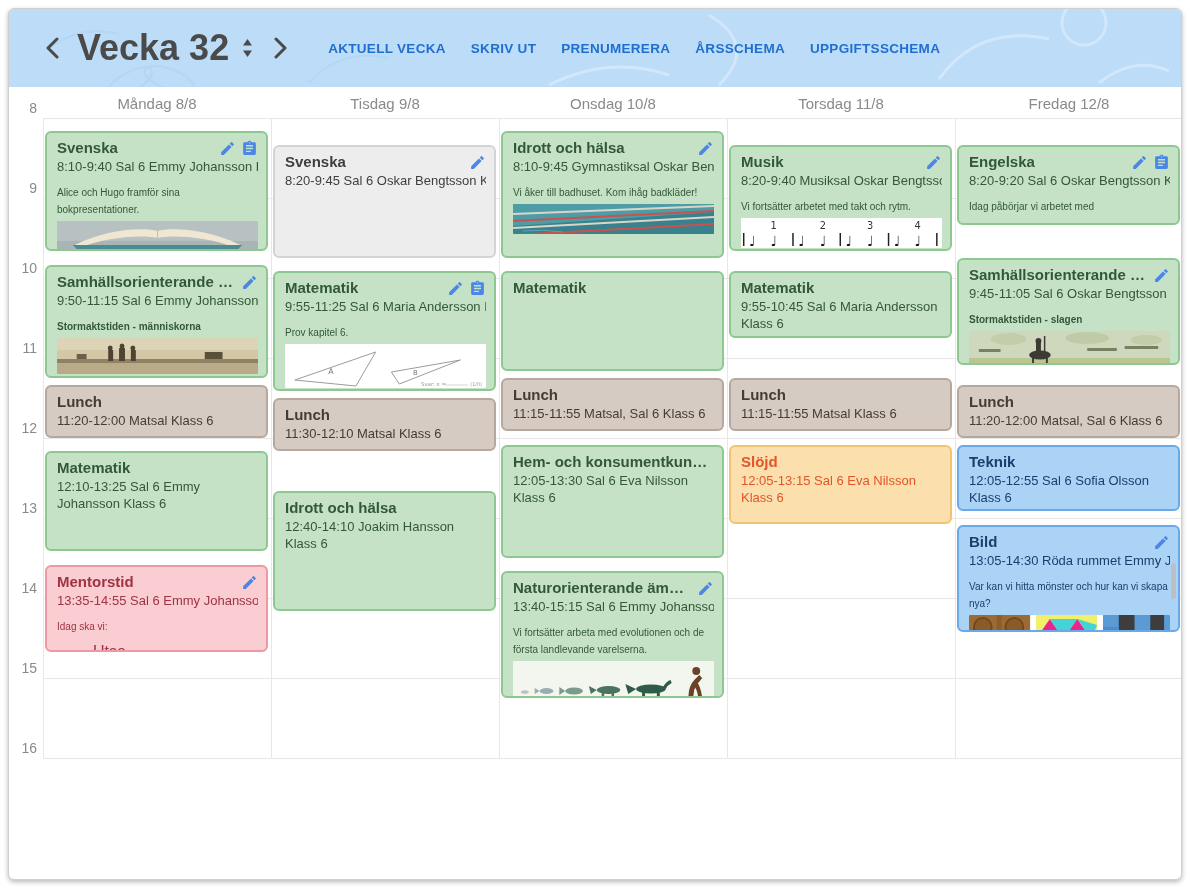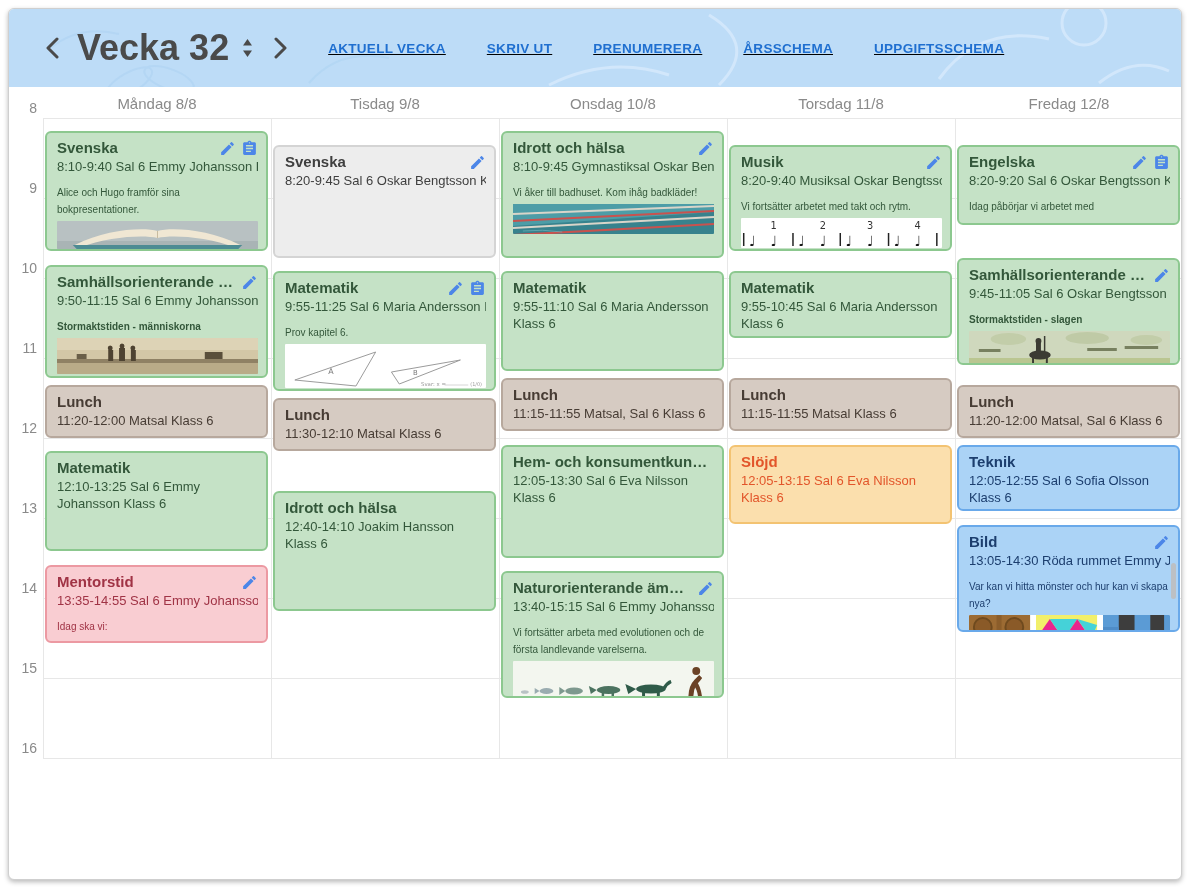--- a/index.html
+++ b/index.html
@@ -6,21 +6,21 @@
   body{width:1190px;height:892px;position:relative;overflow:hidden;}
   .card{position:absolute;left:8px;top:8px;width:1172px;height:870px;background:#fff;
         border:1px solid #cfcfcf;border-radius:6px;box-shadow:0 2px 5px rgba(0,0,0,.28);overflow:hidden;}
   
   .topbar{position:absolute;top:0;left:0;right:0;height:78px;background:var(--header-bg,#bddcf7);overflow:hidden;}
   .topbar-deco{position:absolute;inset:0;pointer-events:none;}
   .topbar-content{position:relative;display:flex;align-items:center;height:100%;padding-left:30px;}
   .navbtn{display:flex;align-items:center;justify-content:center;width:26px;height:32px;cursor:pointer;}
   .week-label{font-size:36px;color:#4a4a4a;margin:0 10px 0 12px;font-weight:bold;}
   .stepper{display:flex;align-items:center;margin:0 14px 0 2px;cursor:pointer;}
-  .nav-links{display:flex;align-items:flex-end;margin-left:34px;gap:41px;text-decoration:underline;}
+  .nav-links{display:flex;align-items:flex-end;margin-left:34px;gap:25px;}
   .nav-link{font-size:13.5px;font-weight:bold;color:var(--link-blue,#1f6fd0);letter-spacing:.3px;
             text-decoration:none;cursor:pointer;white-space:nowrap;}
   
   .dayrow{position:absolute;top:78px;left:0;right:0;height:31px;}
   .dayhead{position:absolute;top:0;height:31px;padding-top:8px;box-sizing:border-box;
            text-align:center;font-size:15px;color:#8a8a8a;}
   
   .grid{position:absolute;top:109px;left:0;width:1172px;height:761px;}
   .hline{position:absolute;left:34px;right:0;height:1px;background:#e7e7e7;}
   .vline{position:absolute;top:0;width:1px;height:641px;background:#e7e7e7;}
@@ -193,21 +193,21 @@
           <span class="ev-title">Lunch</span>
         </div>
         <div class="ev-time">11:20-12:00 Matsal  Klass 6</div>
       </div>
       <div class="event green" style="top: 333.333px; height: 100px; left: 36px;">
         <div class="ev-head">
           <span class="ev-title">Matematik</span>
         </div>
         <div class="ev-time">12:10-13:25 Sal 6 Emmy Johansson Klass 6</div>
       </div>
-      <div class="event pink" style="top: 446.667px; height: 78px; left: 36px;">
+      <div class="event pink" style="top: 446.667px; height: 87px; left: 36px;">
         <div class="ev-head">
           <span class="ev-title">Mentorstid</span>
           <span class="ev-icons">
             <span class="ic"><svg width="17" height="17" viewBox="0 0 24 24">
                 <path fill="#4c86e8" d="M3 17.25V21h3.75L17.81 9.94l-3.75-3.75L3 17.25zM20.71 7.04c.39-.39.39-1.02 0-1.41l-2.34-2.34a1 1 0 0 0-1.41 0l-1.83 1.83 3.75 3.75 1.83-1.83z"></path>
               </svg></span>
           </span>
         </div>
         <div class="ev-time clip">13:35-14:55 Sal 6 Emmy Johansson Klass 6</div>
         <div class="ev-notes">
@@ -293,21 +293,20 @@
               <path d="M0 31 L204 20" stroke="#c9524e"></path>
             </g>
             <path d="M10 27 q20 -2 40 1" stroke="#6fb3bc" stroke-width="1" fill="none" opacity="0.7"></path>
           </svg>
         </div>
       </div>
       <div class="event green" style="top: 153.333px; height: 100px; left: 492px;">
         <div class="ev-head">
           <span class="ev-title">Matematik</span>
         </div>
-        <div class="ev-time">9:55-11:10 Sal 6 Maria Andersson Klass 6</div>
       </div>
       <div class="event lunch" style="top: 260px; height: 53.3333px; left: 492px;">
         <div class="ev-head">
           <span class="ev-title">Lunch</span>
         </div>
         <div class="ev-time">11:15-11:55 Matsal, Sal 6  Klass 6</div>
       </div>
       <div class="event green" style="top: 326.667px; height: 113.333px; left: 492px;">
         <div class="ev-head">
           <span class="ev-title">Hem- och konsumentkunskap</span>

